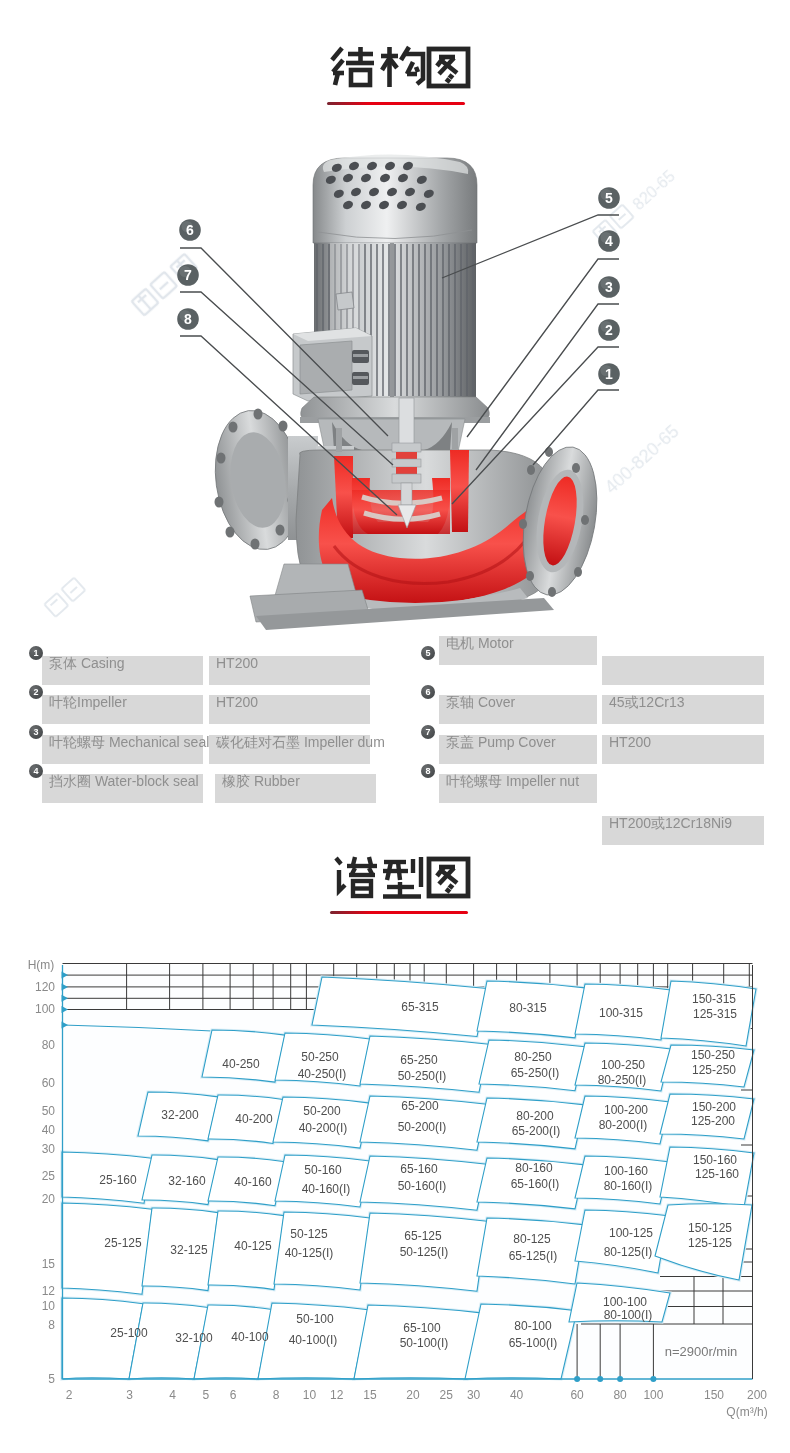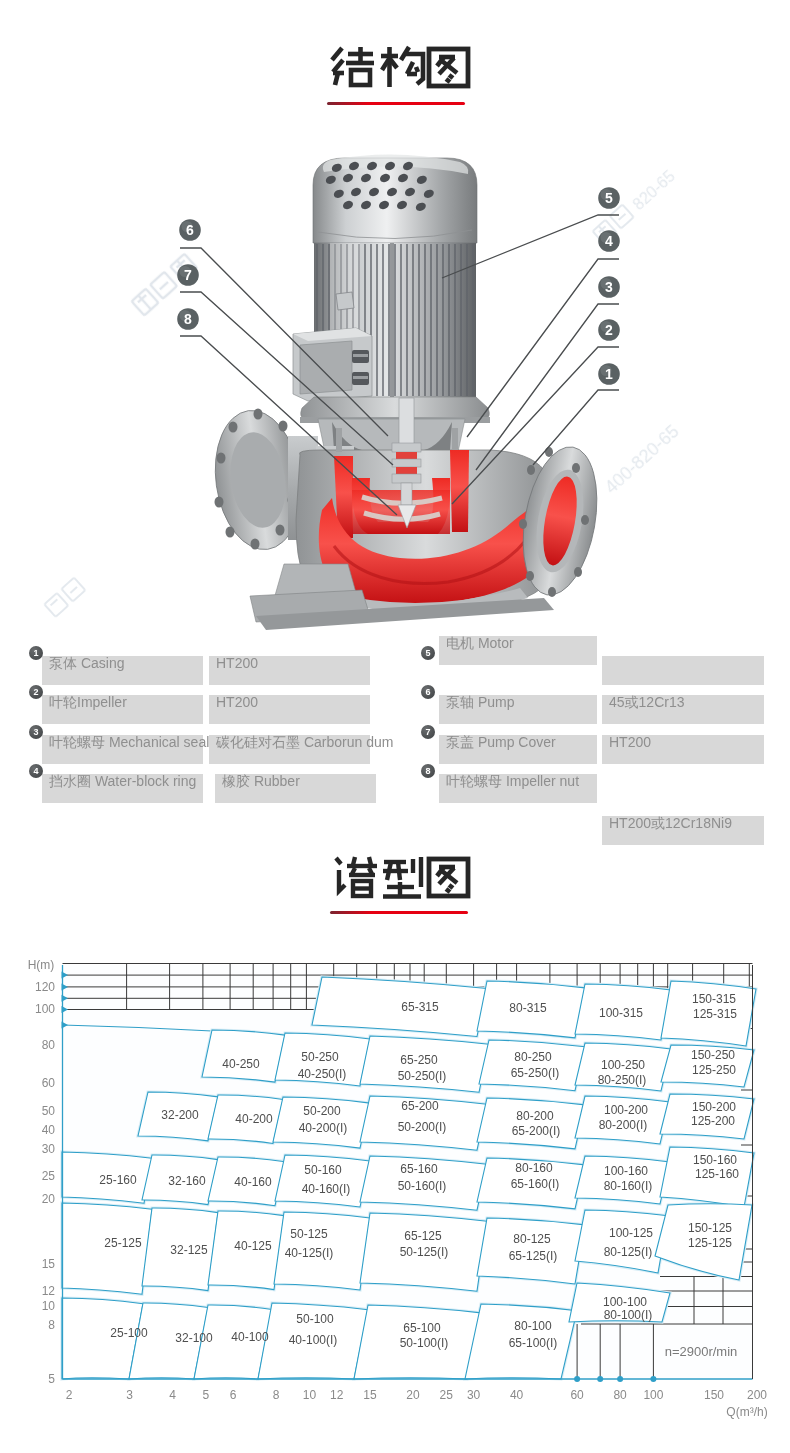--- a/index.html
+++ b/index.html
@@ -320,29 +320,29 @@
         </g>
 </g>
 </svg>
 <div class="bar" style="left:42px;top:656px;width:161px">泵体 Casing</div>
 <div class="bar" style="left:209px;top:656px;width:161px">HT200</div>
 <div class="ball" style="left:29px;top:646px">1</div>
 <div class="bar" style="left:42px;top:695px;width:161px">叶轮Impeller</div>
 <div class="bar" style="left:209px;top:695px;width:161px">HT200</div>
 <div class="ball" style="left:29px;top:685px">2</div>
 <div class="bar" style="left:42px;top:735px;width:161px">叶轮螺母 Mechanical seal</div>
-<div class="bar" style="left:209px;top:735px;width:161px">碳化硅对石墨 Carborun dum</div>
+<div class="bar" style="left:209px;top:735px;width:161px">碳化硅对石墨 Impeller dum</div>
 <div class="ball" style="left:29px;top:725px">3</div>
-<div class="bar" style="left:42px;top:774px;width:161px">挡水圈 Water-block ring</div>
+<div class="bar" style="left:42px;top:774px;width:161px">挡水圈 Water-block seal</div>
 <div class="bar" style="left:215px;top:774px;width:161px">橡胶 Rubber</div>
 <div class="ball" style="left:29px;top:764px">4</div>
 <div class="bar" style="left:439px;top:636px;width:158px">电机 Motor</div>
 <div class="bar" style="left:602px;top:656px;width:162px"></div>
 <div class="ball" style="left:421px;top:646px">5</div>
-<div class="bar" style="left:439px;top:695px;width:158px">泵轴 Pump</div>
+<div class="bar" style="left:439px;top:695px;width:158px">泵轴 Cover</div>
 <div class="bar" style="left:602px;top:695px;width:162px">45或12Cr13</div>
 <div class="ball" style="left:421px;top:685px">6</div>
 <div class="bar" style="left:439px;top:735px;width:158px">泵盖 Pump Cover</div>
 <div class="bar" style="left:602px;top:735px;width:162px">HT200</div>
 <div class="ball" style="left:421px;top:725px">7</div>
 <div class="bar" style="left:439px;top:774px;width:158px">叶轮螺母 Impeller nut</div>
 <div class="bar" style="left:602px;top:816px;width:162px">HT200或12Cr18Ni9</div>
 <div class="ball" style="left:421px;top:764px">8</div>
 <div class="rule" style="left:330px;top:911px;width:138px"></div>
 <svg width="790" height="520" viewBox="0 950 790 520" style="position:absolute;left:0;top:950px">

